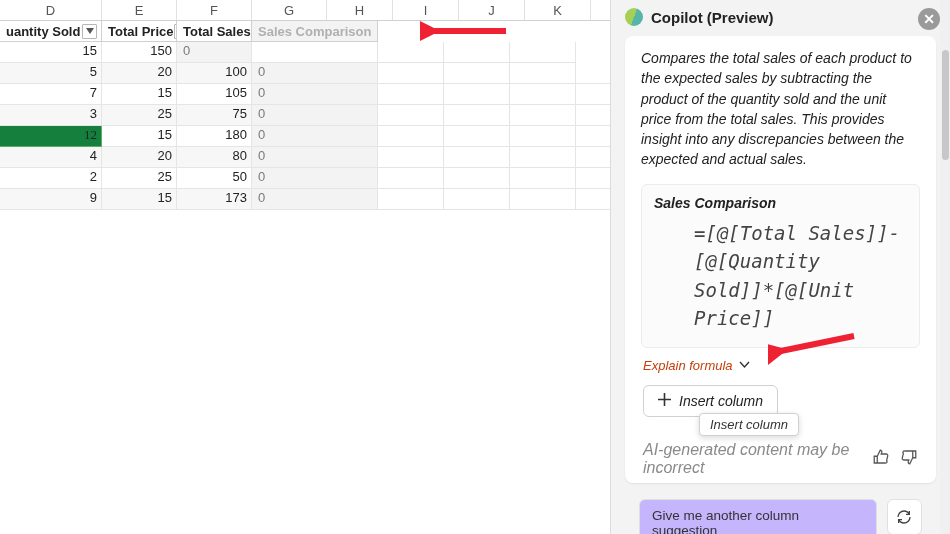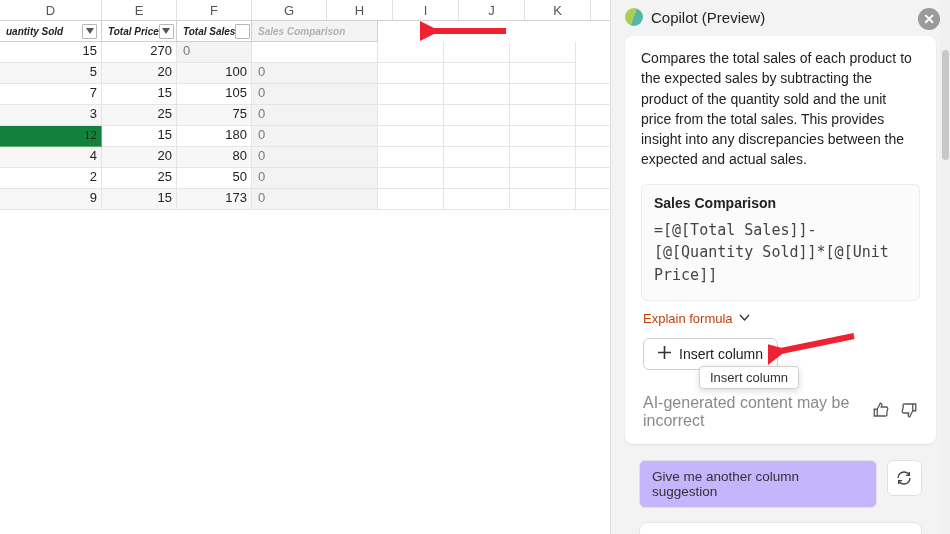--- a/index.html
+++ b/index.html
@@ -47,24 +47,23 @@
   }
   .th {
     display: flex;
     align-items: center;
     justify-content: space-between;
     padding: 2px 4px 2px 6px;
     font-weight: 700;
     border-right: 1px solid #d0d0d0;
     border-bottom: 1px solid #d0d0d0;
     height: 21px;
-    font-size: 10px;
+    font-size: 13px;
     white-space: nowrap;
     overflow: hidden;
-    font-style: italic;
   }
   .th.ghost {
     color: #b0b0b0;
     background: #f3f3f3;
     font-weight: 700;
   }
   .fbtn {
     display: inline-flex;
     align-items: center;
     justify-content: center;
@@ -126,21 +125,21 @@
     display: flex;
     flex-direction: column;
     position: relative;
   }
   .panel-head {
     display:flex;
     align-items:center;
     gap:8px;
     padding: 8px 12px 6px 14px;
     font-size: 15px;
-    font-weight: 400;
+    font-weight: 700;
     color:#222;
     background:#f3f3f3;
   }
   .copilot-logo {
     width:18px; height:18px; border-radius:50%;
     background: conic-gradient(from 20deg, #55b6a8, #55b6a8 50%, #a7cf55 50%, #a7cf55);
   }
   .panel-close {
     position:absolute;
     right:10px; top:8px;
@@ -153,47 +152,49 @@
     cursor:pointer;
   }
 
   .panel-body {
     padding: 0 14px 0 14px;
     overflow:auto;
   }
   .card {
     background:#fff;
     border-radius:8px;
-    padding: 12px 16px 14px;
+    padding: 12px 16px 6px;
     box-shadow: 0 1px 2px rgba(0,0,0,.08);
     margin-top: 4px;
+    font-style: italic;
   }
   .desc {
     font-size: 14px;
     line-height: 1.45;
     color:#222;
     margin-bottom: 14px;
   }
   .formula-box {
     background:#fbfbfb;
     border:1px solid #ececec;
     border-radius:6px;
     padding: 10px 12px 14px;
   }
   .formula-title {
     font-weight:700;
     font-size:14px;
     margin-bottom:8px;
   }
   .formula-code {
     font-family: ui-monospace, Menlo, Consolas, monospace;
-    font-size: 15px;
+    font-size: 19px;
     line-height:1.5;
     color:#444;
     word-break: break-word;
+    margin-left: 40px;
   }
   .explain {
     display:flex; align-items:center; gap:6px;
     font-size:13px; color:#c2410c;
     padding: 10px 2px 4px;
   }
   .insert-row {
     display:flex; align-items:flex-end; gap:14px;
     padding: 8px 2px 2px;
     position:relative;
@@ -321,21 +322,21 @@
         <span class="fbtn"></span>
       </div>
       <div class="th ghost">
         <span>Sales Comparison</span>
       </div>
     </div>
 
     <div class="data-rows" id="data-rows">
         <div class="row">
           <div class="cell">15</div>
-          <div class="cell">270</div>
+          <div class="cell">150</div>
           <div class="cell ins">0</div>
           <div class="cell"></div>
           <div class="cell"></div>
           <div class="cell"></div>
           <div class="cell"></div>
         </div>
         <div class="row">
           <div class="cell band">5</div>
           <div class="cell band">20</div>
           <div class="cell band">100</div>

